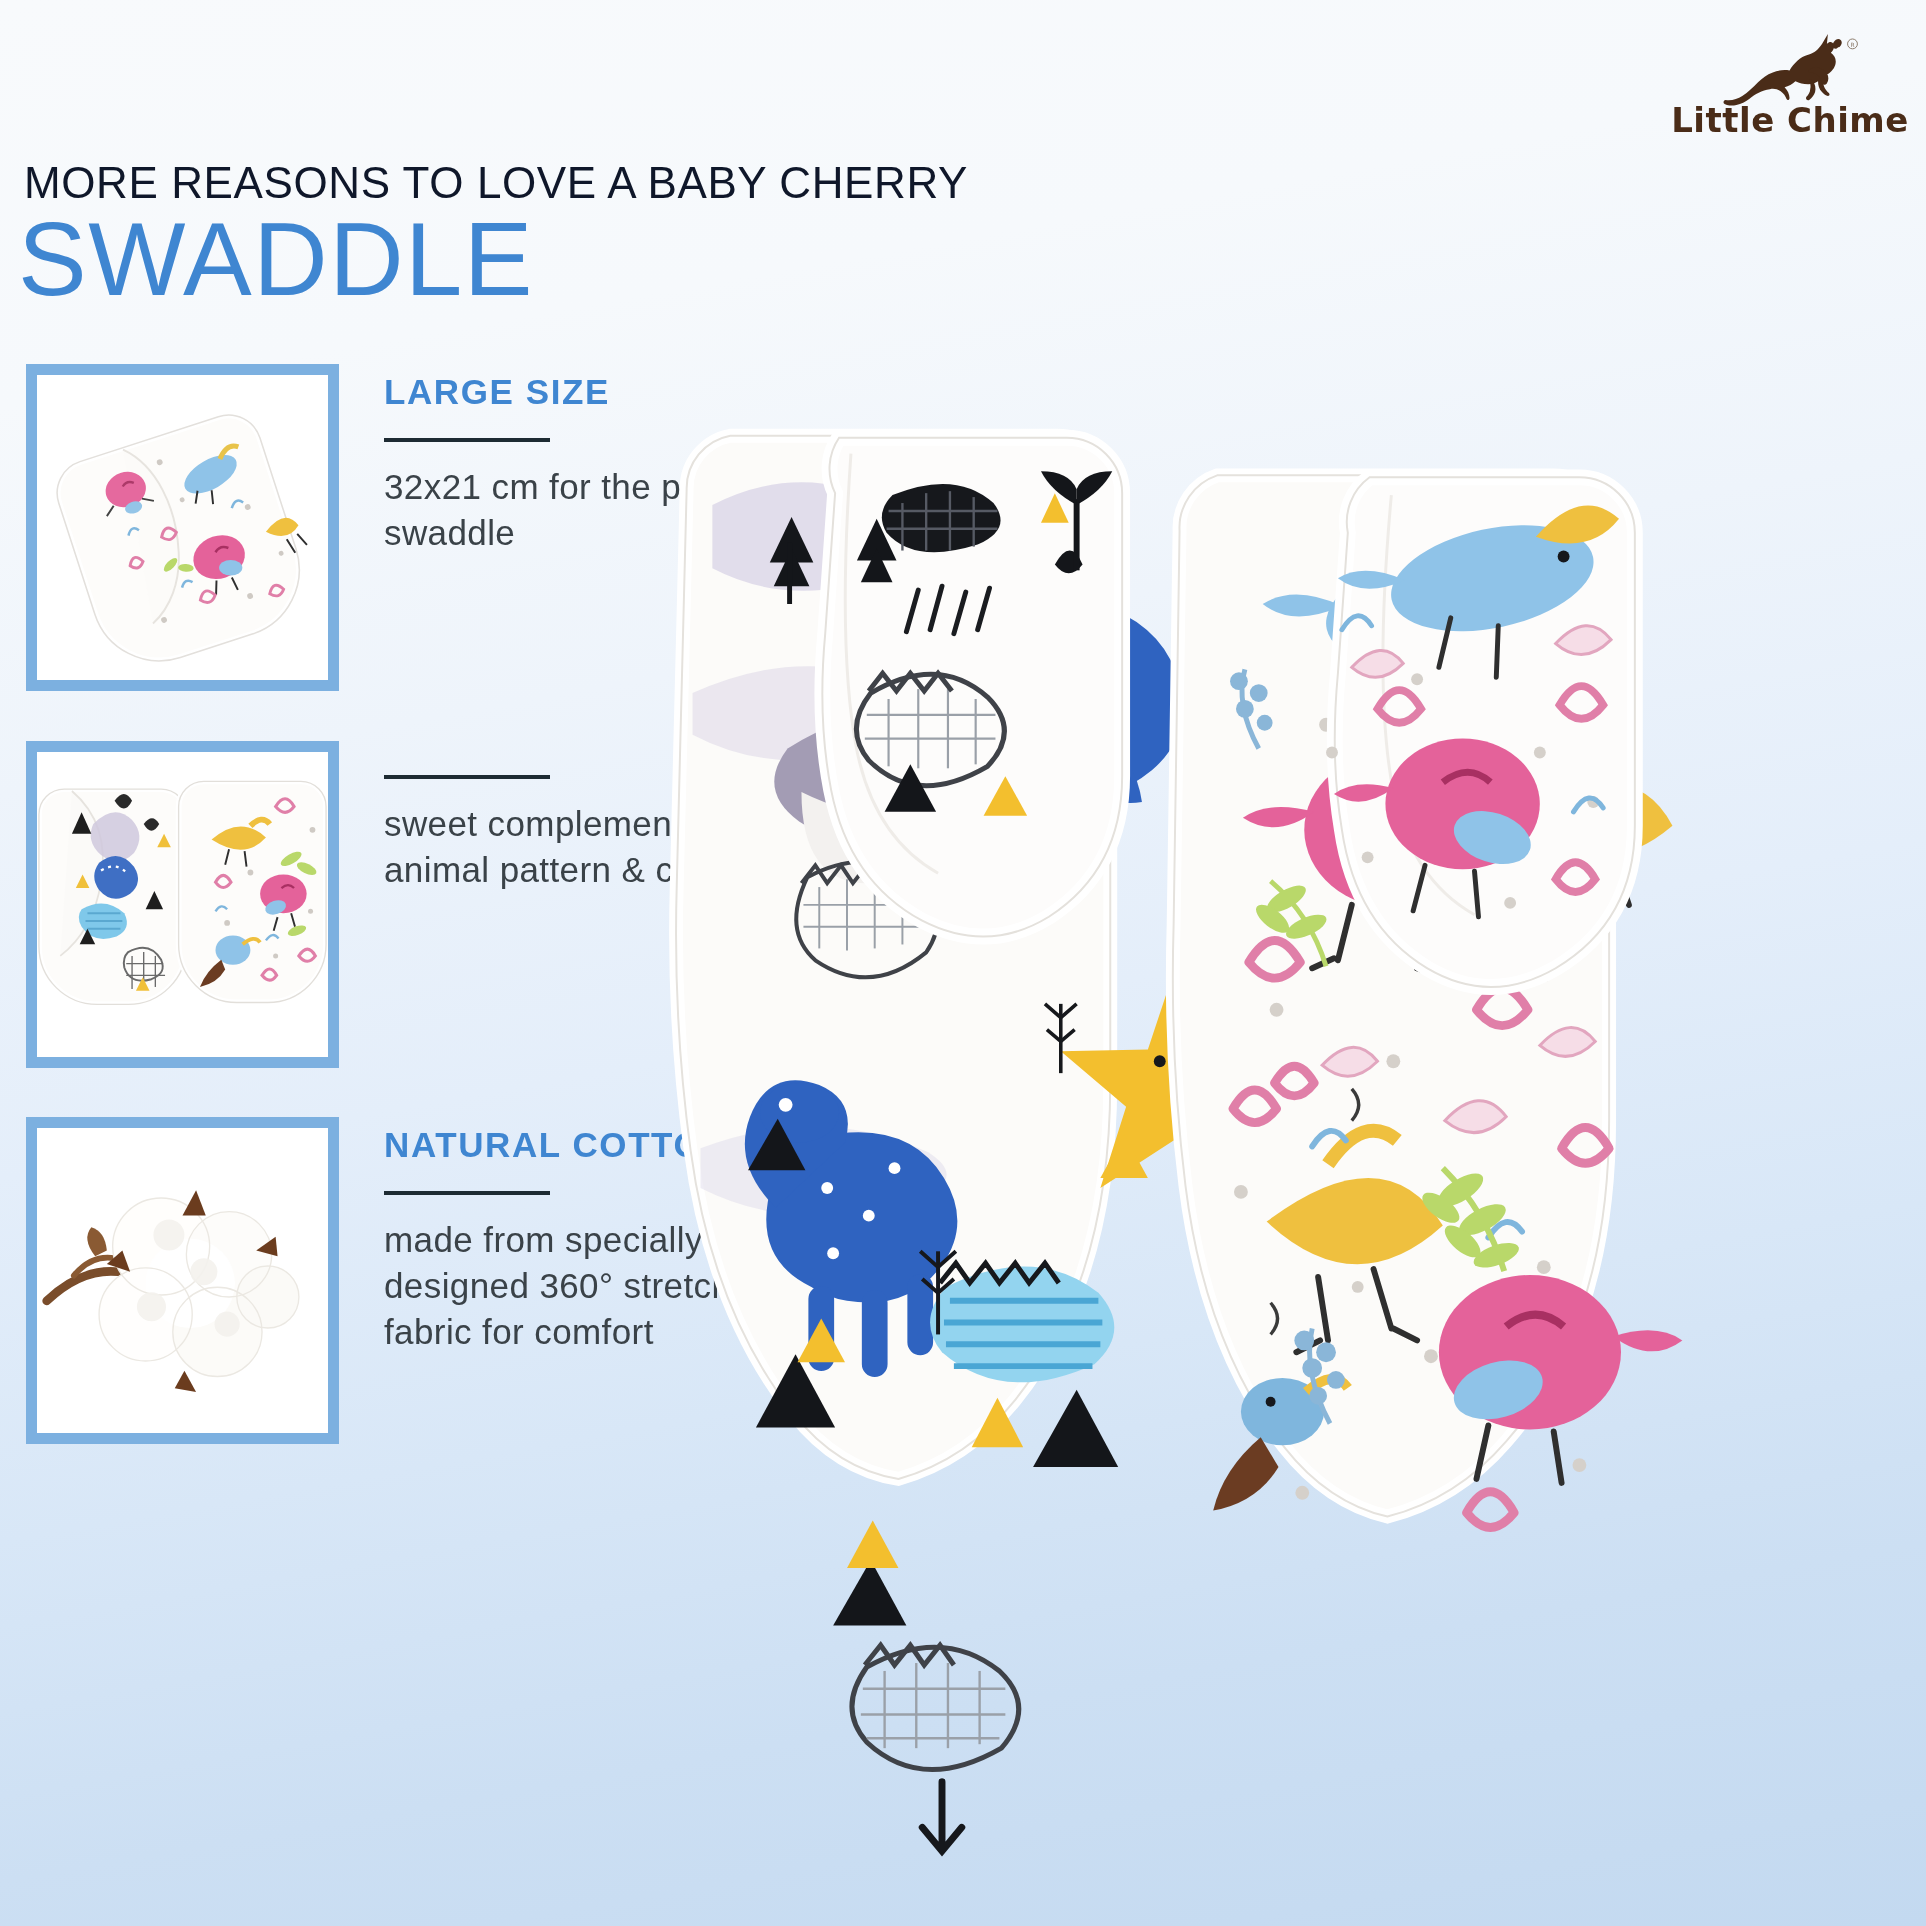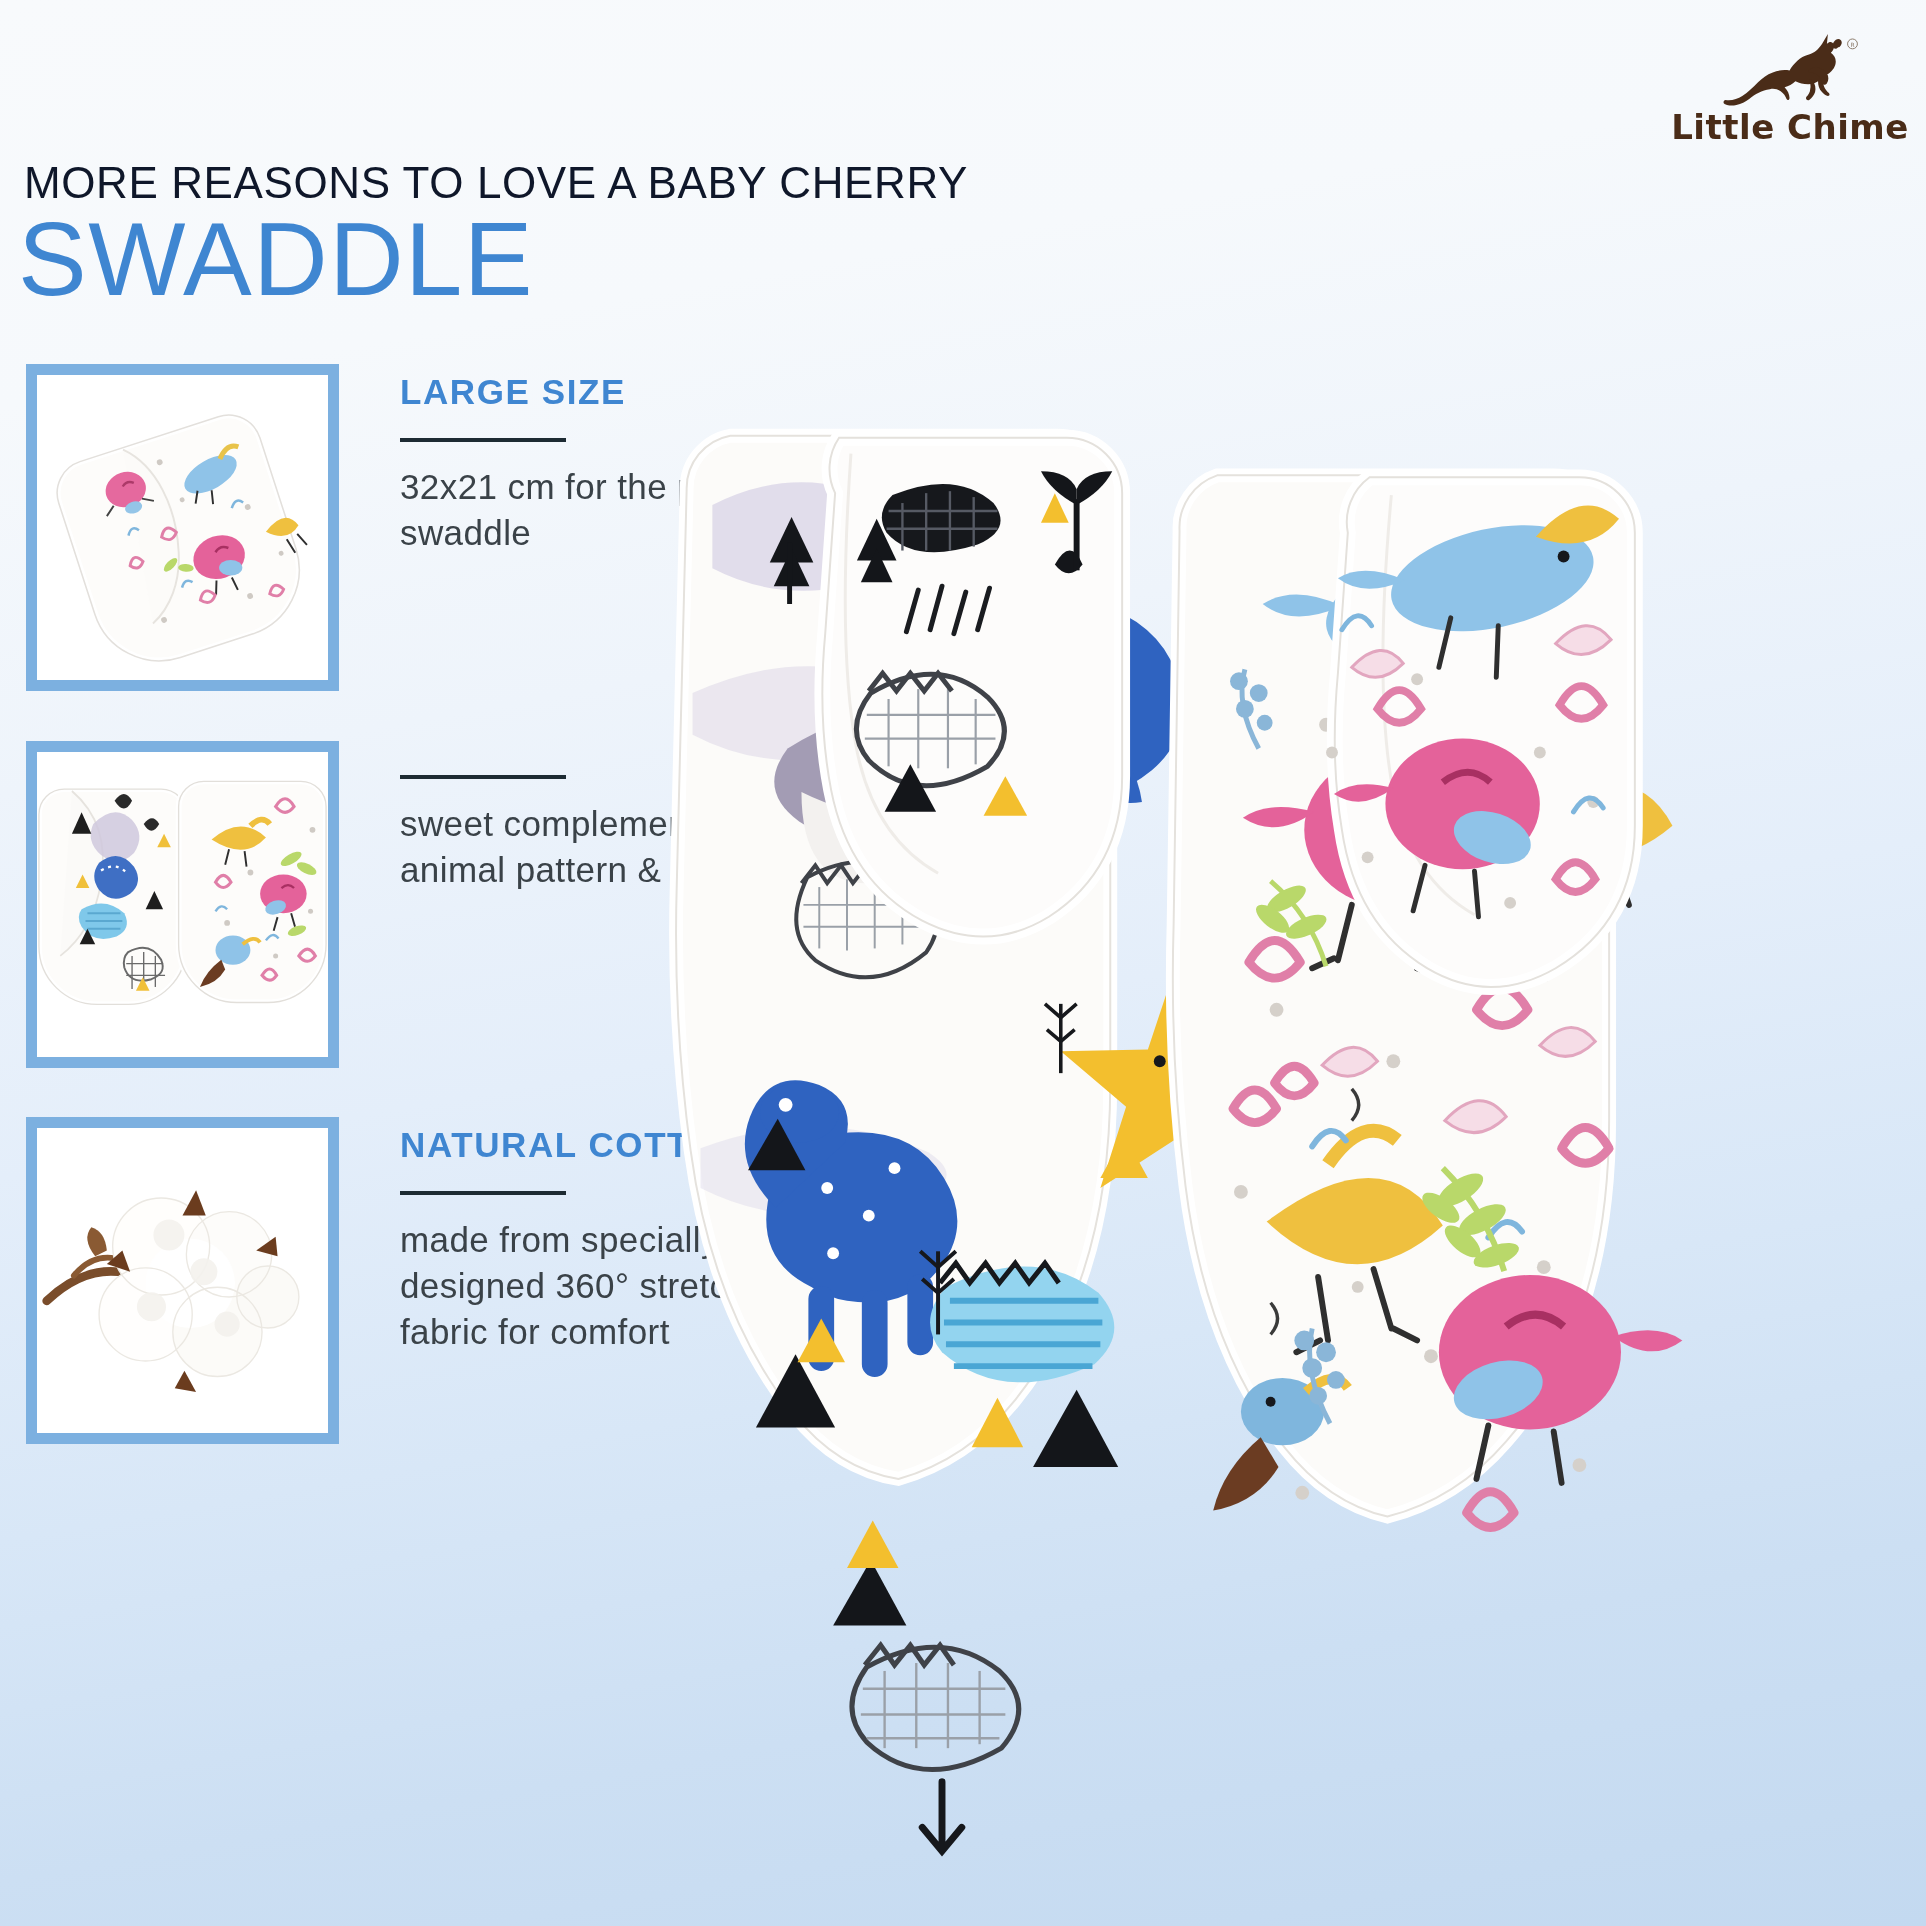--- a/index.html
+++ b/index.html
@@ -18,21 +18,21 @@
   
   #logo {
     position:absolute; top:38px; right:38px;
     width:198px; height:117px;
     display:flex; flex-direction:column; align-items:center;
   }
   #logo .roo { width:149px; height:61px; }
   #logo .brand {
     font-family:"DejaVu Sans", sans-serif;
     font-size:34px; font-weight:700; letter-spacing:0.5px;
-    color:#4a2c18; margin-top:8px; white-space:nowrap;
+    color:#4a2c18; margin-top:1px; white-space:nowrap;
   }
 
   
   #kicker {
     position:absolute; left:24px; top:158px;
     font-size:44px; letter-spacing:0.6px; color:#0f172a;
     font-weight:400; white-space:nowrap;
   }
   #title {
     position:absolute; left:18px; top:206px;
@@ -44,21 +44,21 @@
   .feature { position:absolute; left:26px; display:flex; }
 
   .thumb {
     width:313px; height:327px;
     border:11px solid #7cb0e0;
     background:#ffffff;
     position:relative; overflow:hidden; flex:none;
   }
   .thumb-inner { position:absolute; inset:0; background:#fff; }
 
-  .ftext { margin-left:61px; padding-top:8px; width:416px; }
+  .ftext { margin-left:45px; padding-top:8px; width:416px; }
   .fhead {
     color:#3f86d1; font-size:35px; font-weight:700;
     letter-spacing:1.6px; white-space:nowrap;
   }
   .frule {
     width:166px; height:4px; background:#1d2b33;
     margin:26px 0 22px 0;
   }
   .fbody {
     color:#3a4248; font-size:35px; line-height:1.32;

